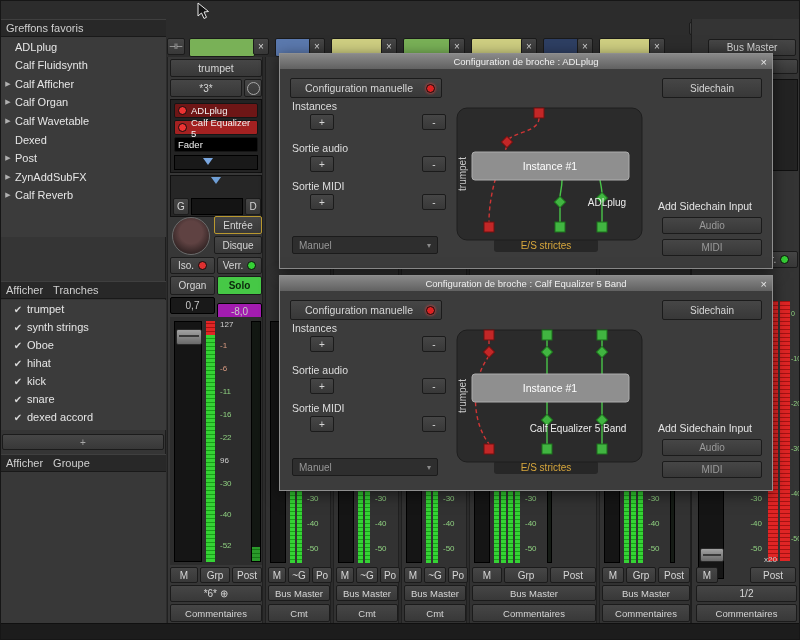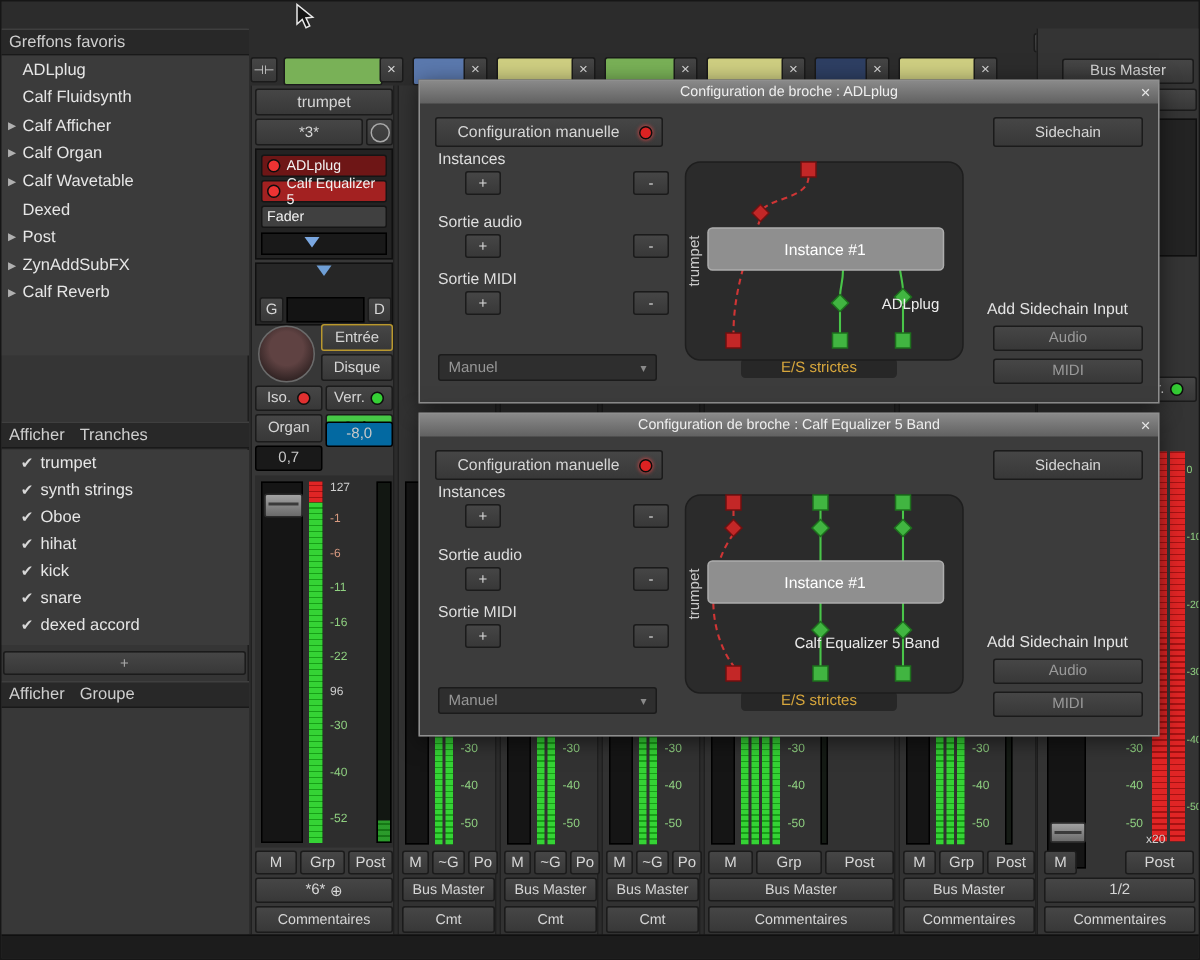--- a/index.html
+++ b/index.html
@@ -155,21 +155,21 @@
         <div class="tri-down" style="left:28px;top:2px;border-top-color:#7aa7e0"></div>
       </div>
     <div style="position: absolute; left: 3px; top: 3px; width: 84px; height: 15px; background: rgb(110, 22, 22); border: 1px solid rgb(21, 21, 21); border-radius: 2px; display: flex; align-items: center; gap: 4px; padding: 0px 3px; color: rgb(242, 242, 242); font-size: 9.5px; box-sizing: border-box;">
           <span class="led" style="background: rgb(238, 51, 51); flex: 0 0 auto;"></span>
           <span style="overflow: hidden; text-overflow: ellipsis;">ADLplug</span>
         </div>
         <div style="position: absolute; left: 3px; top: 20px; width: 84px; height: 15px; background: rgb(163, 33, 33); border: 1px solid rgb(21, 21, 21); border-radius: 2px; display: flex; align-items: center; gap: 4px; padding: 0px 3px; color: rgb(242, 242, 242); font-size: 9.5px; box-sizing: border-box;">
           <span class="led" style="background: rgb(238, 51, 51); flex: 0 0 auto;"></span>
           <span style="overflow: hidden; text-overflow: ellipsis;">Calf Equalizer 5</span>
         </div>
-        <div style="position: absolute; left: 3px; top: 37px; width: 84px; height: 15px; background: #404040; border: 1px solid rgb(21, 21, 21); border-radius: 2px; display: flex; align-items: center; gap: 4px; padding: 0px 3px; color: rgb(242, 242, 242); font-size: 9.5px; box-sizing: border-box;">
+        <div style="position: absolute; left: 3px; top: 37px; width: 84px; height: 15px; background: #000000; border: 1px solid rgb(21, 21, 21); border-radius: 2px; display: flex; align-items: center; gap: 4px; padding: 0px 3px; color: rgb(242, 242, 242); font-size: 9.5px; box-sizing: border-box;">
           <span style="overflow: hidden; text-overflow: ellipsis;">Fader</span>
         </div>
       </div>
     <div class="abs" style="left:2px;top:118px;width:92px;height:42px;background:#262626;border:1px solid #101010">
       <div class="tri-down" style="left:40px;top:1px"></div>
       <div class="btn" style="left:2px;top:22px;width:16px;height:17px">G</div>
       <div class="abs" style="left:20px;top:22px;width:52px;height:17px;background:#141414;border:1px solid #000"></div>
       <div class="btn" style="left:74px;top:22px;width:16px;height:17px">D</div>
     </div>
     <div class="abs knob" style="left:4px;top:160px;width:38px;height:38px"></div>
@@ -179,21 +179,21 @@
       <span>Iso.</span>
       <span class="led" style="background:#e03030"></span>
     </div>
     <div class="btn" style="left:49px;top:200px;width:45px;height:17px;gap:4px">
       <span>Verr.</span>
       <span class="led" style="background:#35d035"></span>
     </div>
     <div class="btn" style="left:2px;top:219px;width:45px;height:19px">Organ</div>
     <div class="btn" style="left:49px;top:219px;width:45px;height:19px;background:#46c846;color:#0c260c;font-weight:bold">Solo</div>
     <div class="btn" style="left:2px;top:240px;width:45px;height:17px;background:#191919;border-color:#000;color:#c8c8c8">0,7</div>
-    <div class="btn" style="left:49px;top:224px;width:45px;height:17px;background:#0369a1;border-color:#000;color:#c8c8c8">-8,0</div>
+    <div class="btn" style="left:49px;top:246px;width:45px;height:17px;background:#a21caf;border-color:#000;color:#c8c8c8">-8,0</div>
     <div class="abs" style="left:2px;top:260px;width:92px;height:248px;background:#2d2d2d"></div>
     <div class="abs fadertrack" style="left:6px;top:264px;width:28px;height:241px">
       <div class="fhandle" style="left:1px;top:7px;width:24px;height:14px"></div>
     </div>
     <div class="abs" style="left:38px;top:264px;width:9px;height:241px;background:#0c0c0c">
       <div class="abs mbar-red" style="left:0;top:0;width:9px;height:14px"></div>
       <div class="abs mbar" style="left:0;top:14px;width:9px;height:227px"></div>
     </div>
     <div class="abs" id="trumpet-scale" style="left:50px;top:264px;width:32px;height:241px">
         <div class="num" style="left: 2px; top: 0px; color: rgb(207, 207, 207);">127</div>

